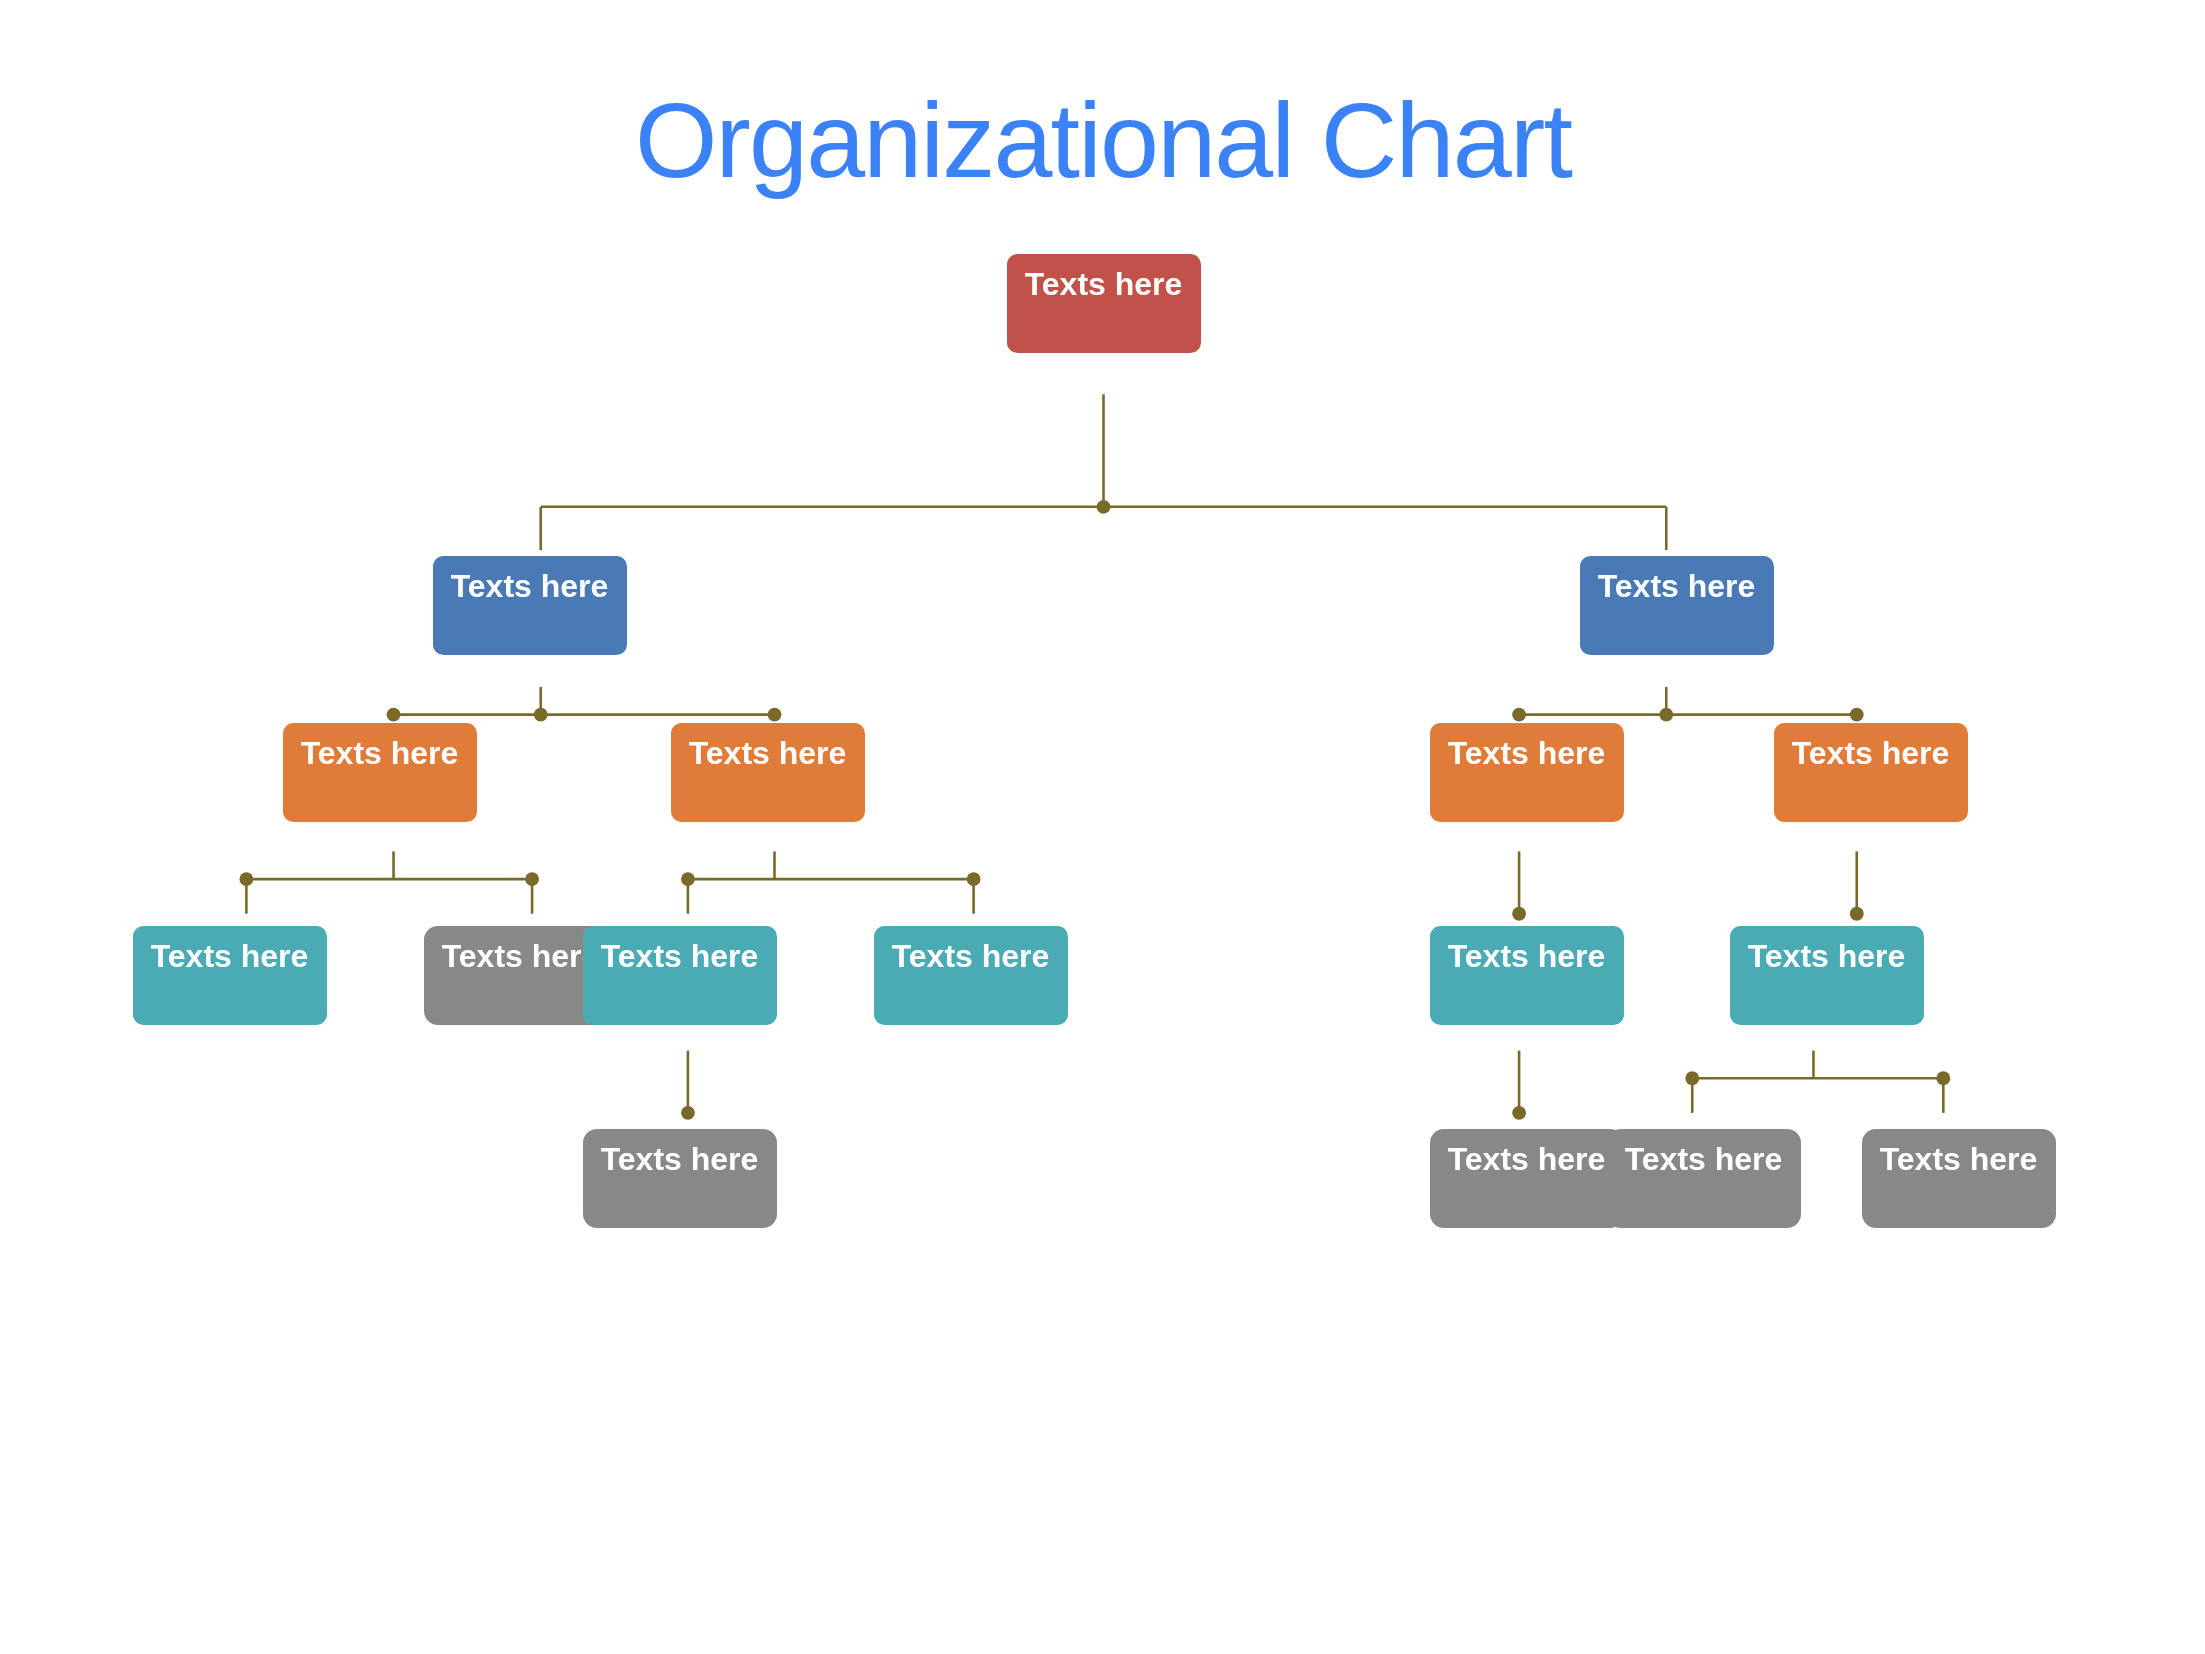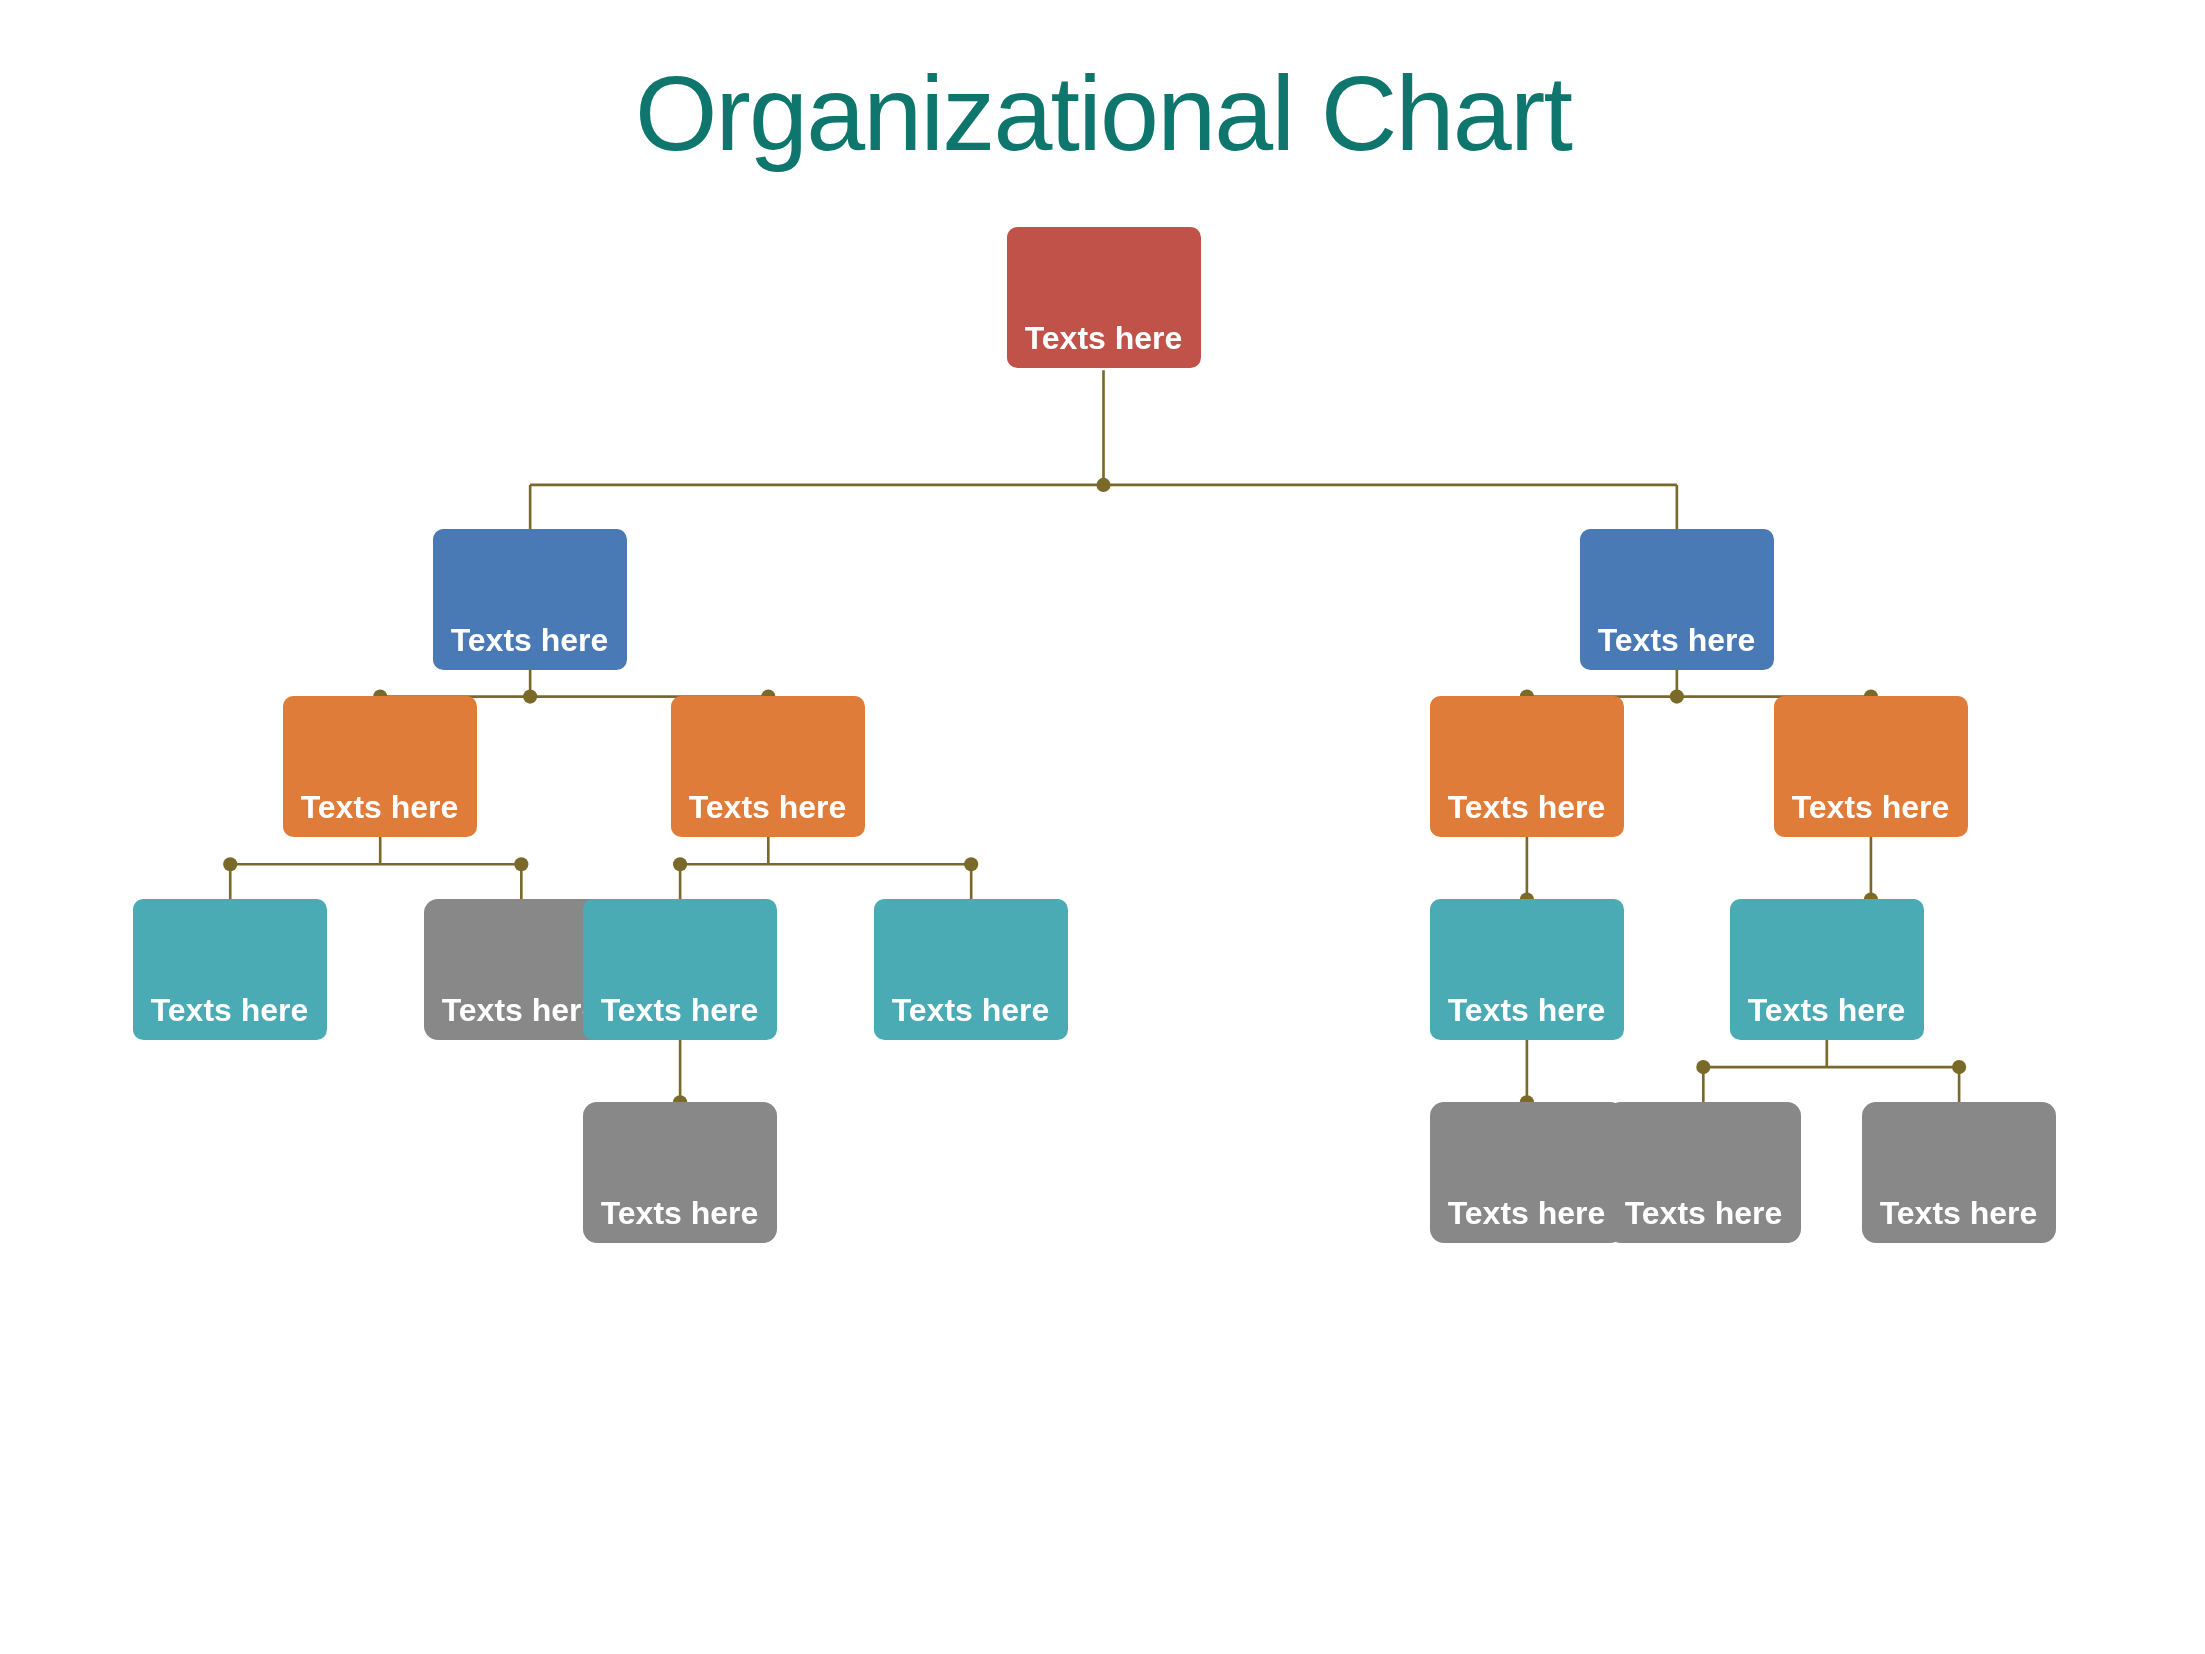--- a/index.html
+++ b/index.html
@@ -10,22 +10,22 @@
       height: 1654px;
       overflow: hidden;
       display: flex;
       flex-direction: column;
       align-items: center;
     }
 
     .page-title {
       font-size: 106px;
       font-weight: 400;
-      color: #0f766e;
-      margin-top: 53px;
+      color: #3b82f6;
+      margin-top: 80px;
       margin-bottom: 53px;
       letter-spacing: -1.8px;
     }
 
     .chart-container {
       position: relative;
       width: 2117px;
       flex: 1;
     }
 
@@ -37,30 +37,30 @@
       width: 100%;
       height: 100%;
       pointer-events: none;
     }
 
     
     .node {
       position: absolute;
       border-radius: 10.6px;
       display: flex;
-      align-items: flex-end;
+      align-items: flex-start;
       justify-content: center;
       text-align: center;
       color: #ffffff;
       font-size: 32px;
       font-weight: 600;
       line-height: 1.2;
       padding: 10.6px;
       width: 194px;
-      height: 141px;
+      height: 99px;
     }
 
     .node-red    { background: #c0524a; }
     .node-blue   { background: #4a7ab5; }
     .node-orange { background: #e07c3a; }
     .node-teal   { background: #4aabb5; }
     .node-gray   { background: #888888; border-radius: 14px; }
   </style>
 </head>
 <body>

